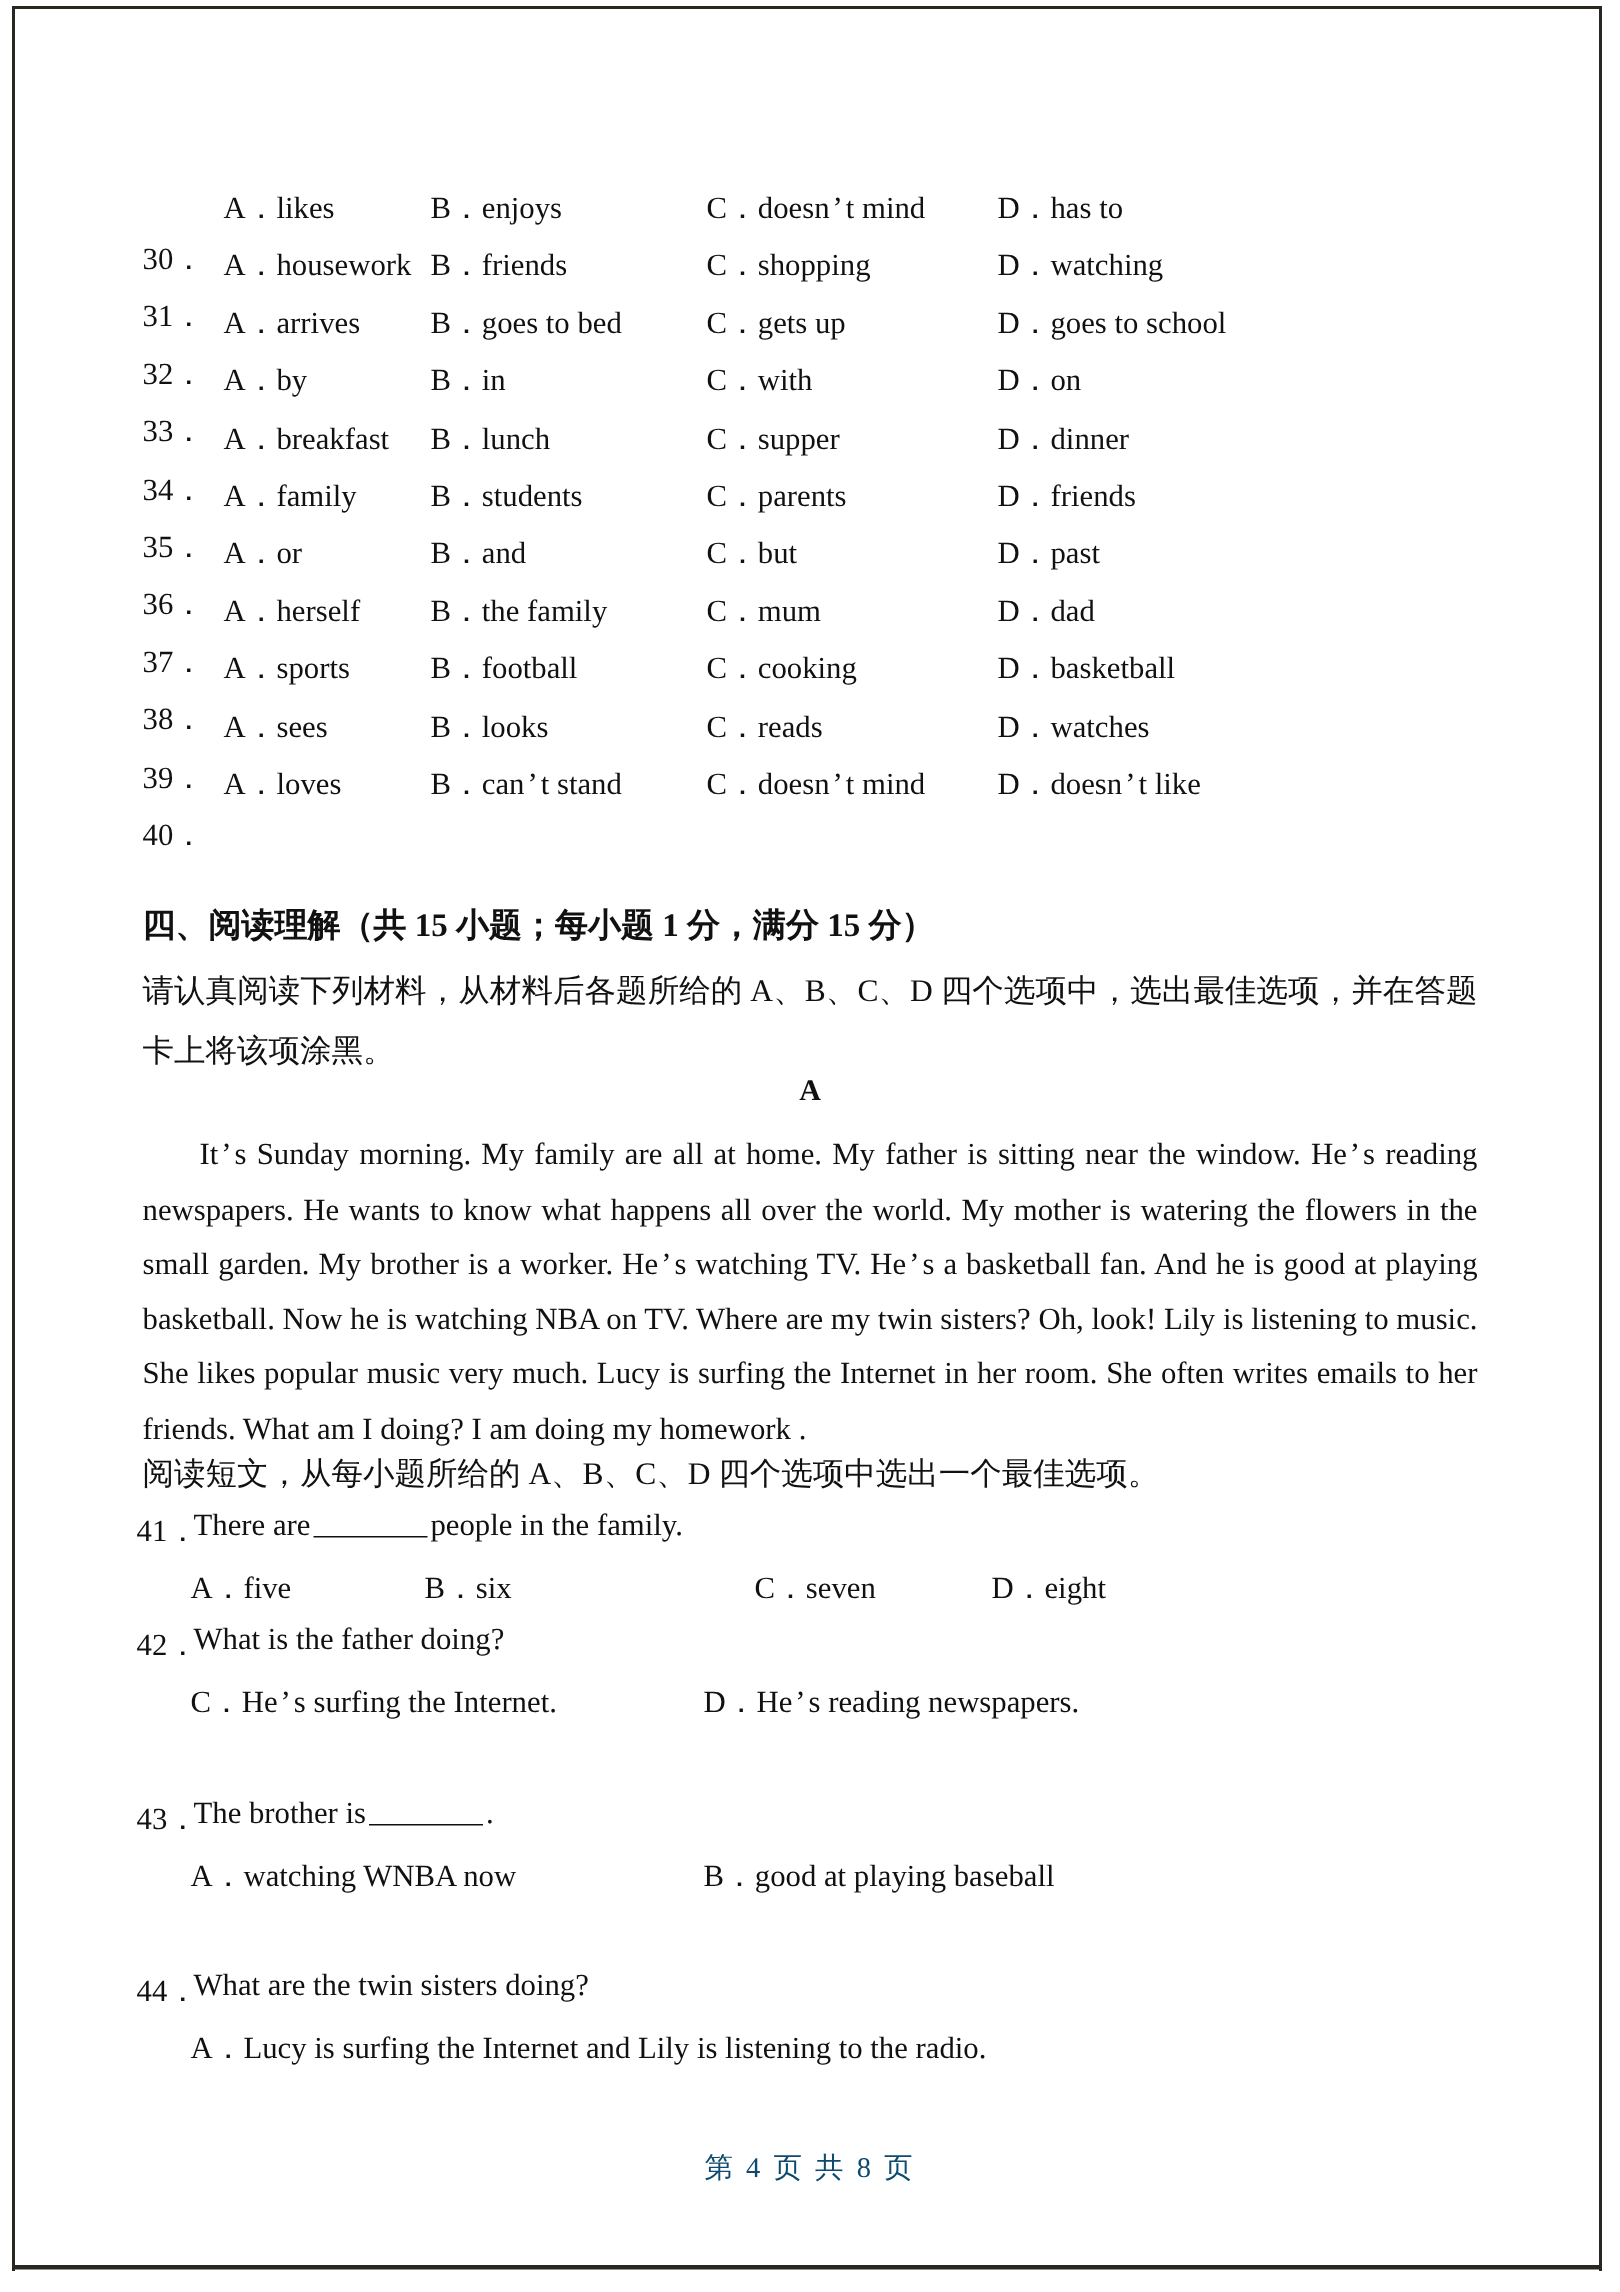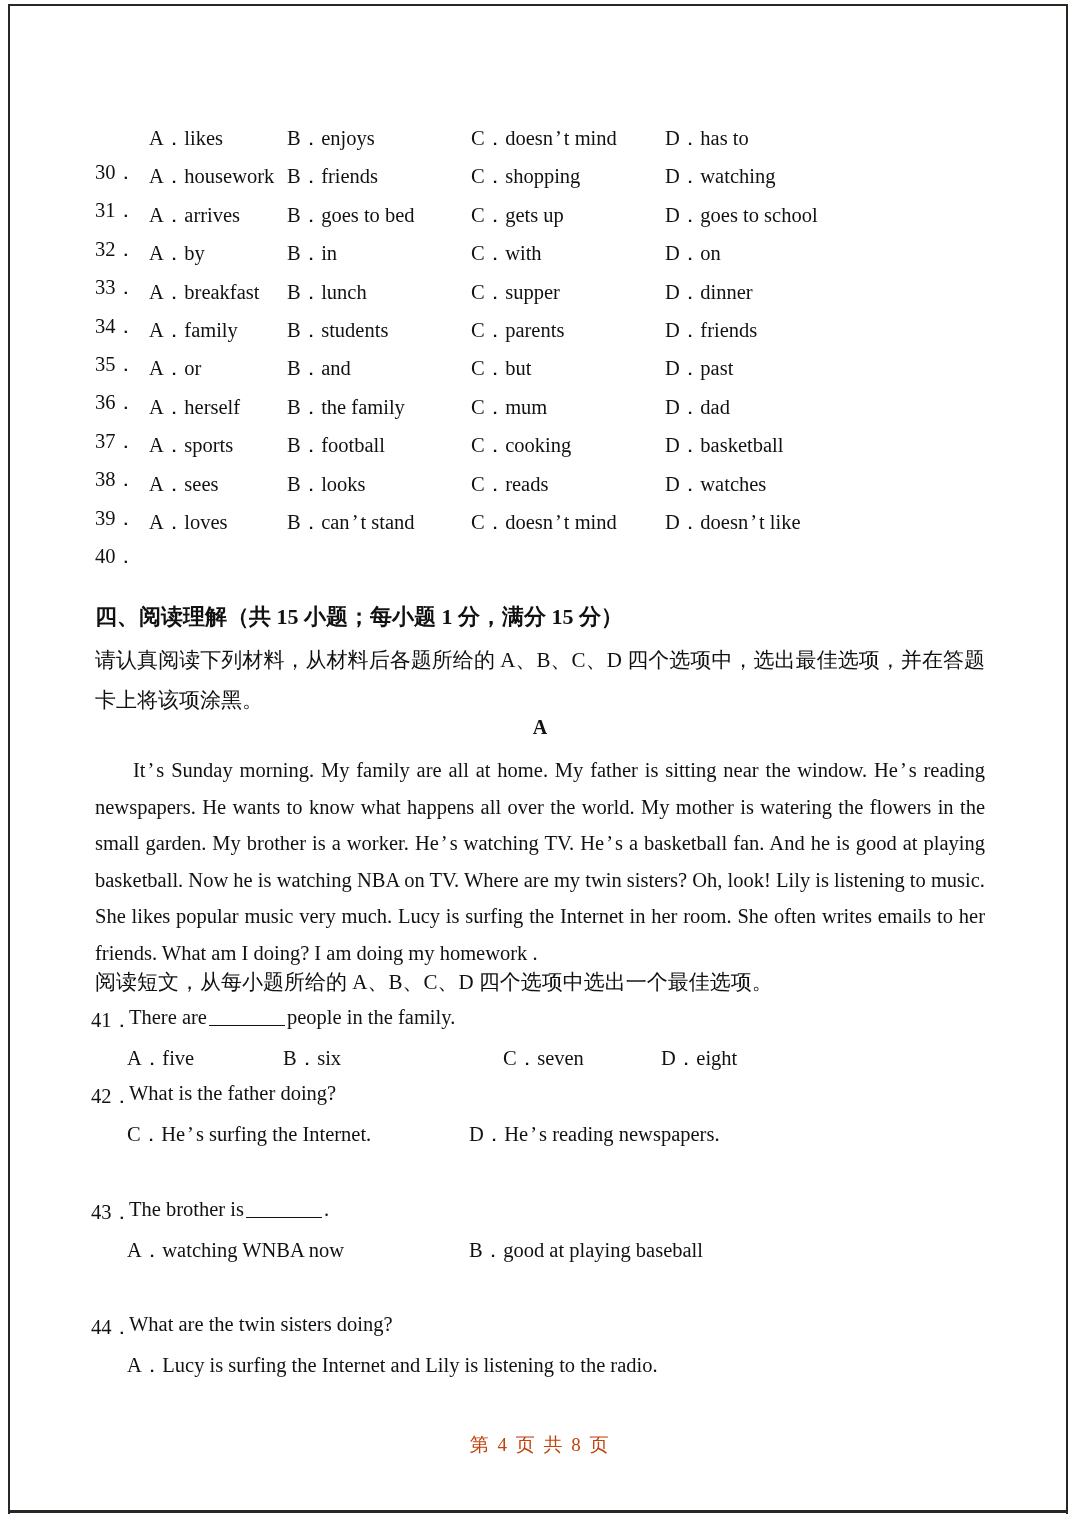--- a/index.html
+++ b/index.html
@@ -177,21 +177,21 @@
 
   
   .footer {
     position: absolute;
     left: 0;
     top: 1432px;
     width: 1080px;
     text-align: center;
     font-size: 19px;
     letter-spacing: 2px;
-    color: #c2410c;
+    color: #0c4a6e;
   }
 </style>
 </head>
 <body>
 
 <div id="page">
 
   <div class="scan-edge left"></div>
   <div class="scan-edge right"></div>
   <div class="scan-edge top"></div>

